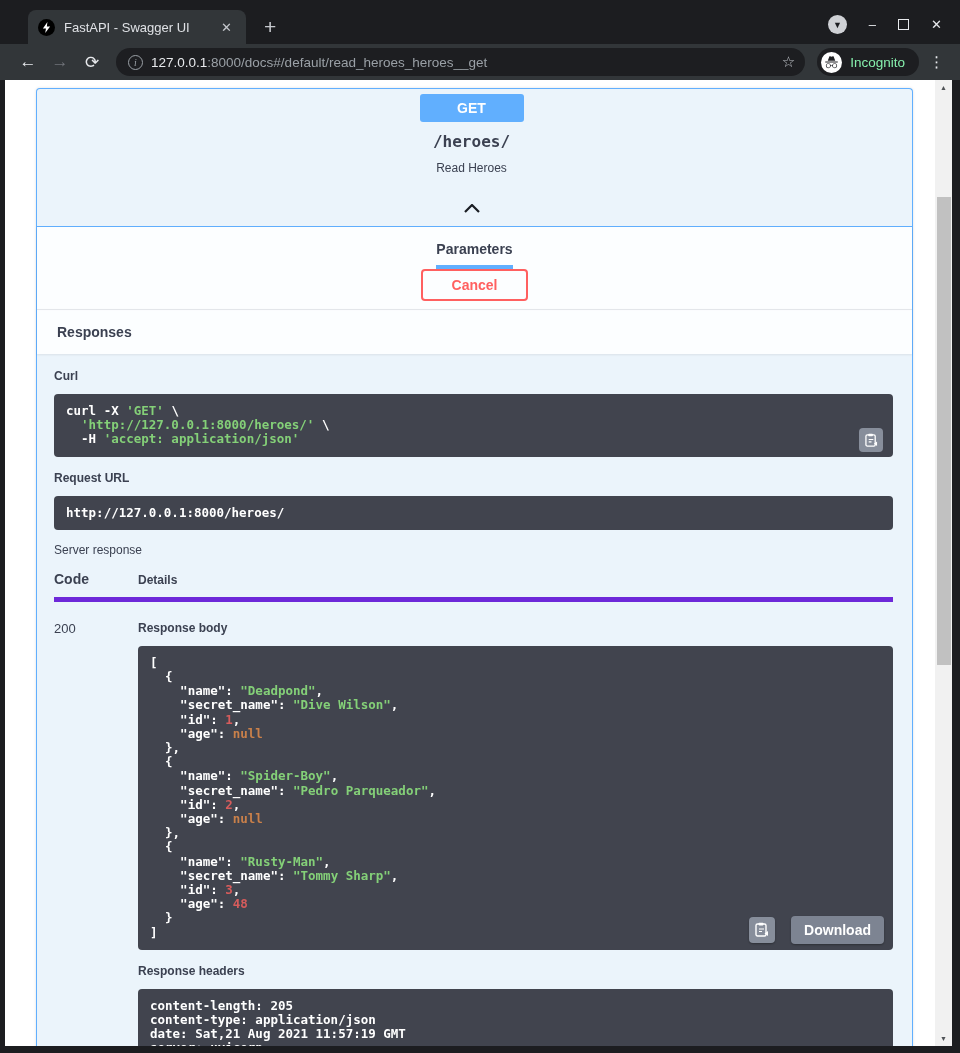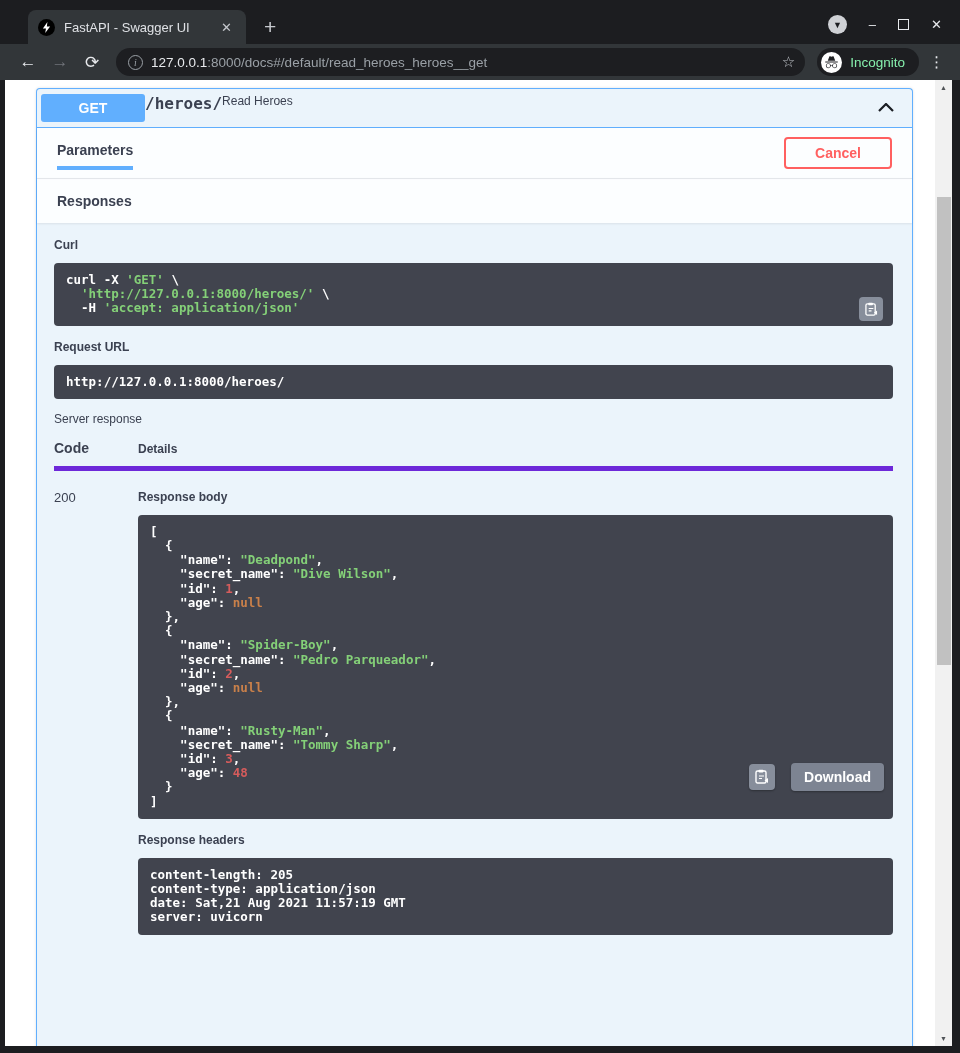--- a/index.html
+++ b/index.html
@@ -53,33 +53,33 @@
   .scrollbar { width:17px; background:#f1f1f1; flex-shrink:0; position:relative; }
   .sb-arrow { height:15px; display:flex; align-items:center; justify-content:center;
               color:#505357; font-size:7px; }
   .sb-arrow.down { position:absolute; bottom:0; left:0; right:0; }
   .sb-thumb { position:absolute; left:1.5px; width:14px; top:117px; height:468px; background:#c1c1c1; }
 
   
   .opblock { margin:8px 22px 0 31px; border:1px solid #61affe; border-bottom:none;
              border-radius:4px 4px 0 0; background:#ebf4fb; height:980px;
              box-shadow:0 0 3px rgba(0,0,0,.12); color:#3b4151; }
-  .summary { display:flex; padding:5px 10px 5px 4px; 
-             border-bottom:1px solid #61affe; cursor:pointer; }
+  .summary { display:flex; align-items:center; padding:5px 10px 5px 4px; gap:10px;
+             border-bottom:1px solid #61affe; cursor:pointer;flex-direction:column; }
   .method-badge { background:#61affe; color:#fff; font-weight:bold; font-size:14px;
                   border-radius:3px; width:104px; text-align:center; padding:6px 0;
                   font-family:"Liberation Sans", sans-serif; }
   .op-path { font-family:"DejaVu Sans Mono", monospace; font-weight:bold; font-size:16px; color:#3b4151; }
   .op-desc { font-size:12px; color:#3b4151; }
   .summary-spacer { flex:1; }
   .chevron { padding:4px 8px; }
 
   .sect-header { background:rgba(255,255,255,.85); display:flex; align-items:center;
                  justify-content:space-between; padding:8px 20px;
-                 box-shadow:0 1px 2px rgba(0,0,0,.1); min-height:50px; }
+                 box-shadow:0 1px 2px rgba(0,0,0,.1); min-height:50px;flex-direction:column; }
   .param-tab { font-size:14px; font-weight:bold; color:#3b4151; position:relative;
                padding:6px 0 12px; }
   .param-tab::after { content:""; position:absolute; left:0; bottom:0; width:100%;
                       height:4px; background:#61affe; }
   .btn-cancel { border:2px solid #ff6060; color:#ff6060; background:transparent;
                 font-weight:bold; font-size:14px; border-radius:4px; padding:6px 29px;
                 font-family:"Liberation Sans", sans-serif; }
 
   .params-body { padding:20px 20px 20px 27px; }
   .no-params { font-size:14px; color:#3b4151; }
@@ -111,21 +111,21 @@
               align-items:center; justify-content:center; }
   .srv-label { font-size:12px; font-weight:normal; color:#3b4151; margin:6px 0 14px; }
   .resp-table-head { display:flex; align-items:flex-end; padding-bottom:10px;
                      border-bottom:5px solid #6d28d9; }
   .col-code-h { width:84px; font-size:14px; font-weight:bold; color:#3b4151; }
   .col-details-h { font-size:12px; font-weight:bold; color:#3b4151; }
   .resp-row { display:flex; padding-top:19px; }
   .col-code { width:84px; font-size:13px; color:#3b4151; }
   .col-details { flex:1; min-width:0; }
   .json-block { margin-bottom:14px; }
-  .body-actions { position:absolute; right:9px; bottom:28px; display:flex; align-items:center; gap:16px; }
+  .body-actions { position:absolute; right:9px; bottom:6px; display:flex; align-items:center; gap:16px; }
   .copy-btn2 { width:26px; height:26px; background:#878e9b; border:none; border-radius:4px;
                display:flex; align-items:center; justify-content:center;
                box-shadow:0 1px 2px rgba(0,0,0,.3); }
   .btn-download { background:#7d8492; color:#fff; font-weight:bold; font-size:14px;
                   border:none; border-radius:4px; padding:6px 13px;
                   font-family:"Liberation Sans", sans-serif; box-shadow:0 1px 2px rgba(0,0,0,.3); }
   .headers-block { padding:12px 14px 14px; font-size:12.5px; line-height:14.6px; }
 
   .bottom-edge { height:7px; background:#1c1d20; flex-shrink:0; }
 </style>

